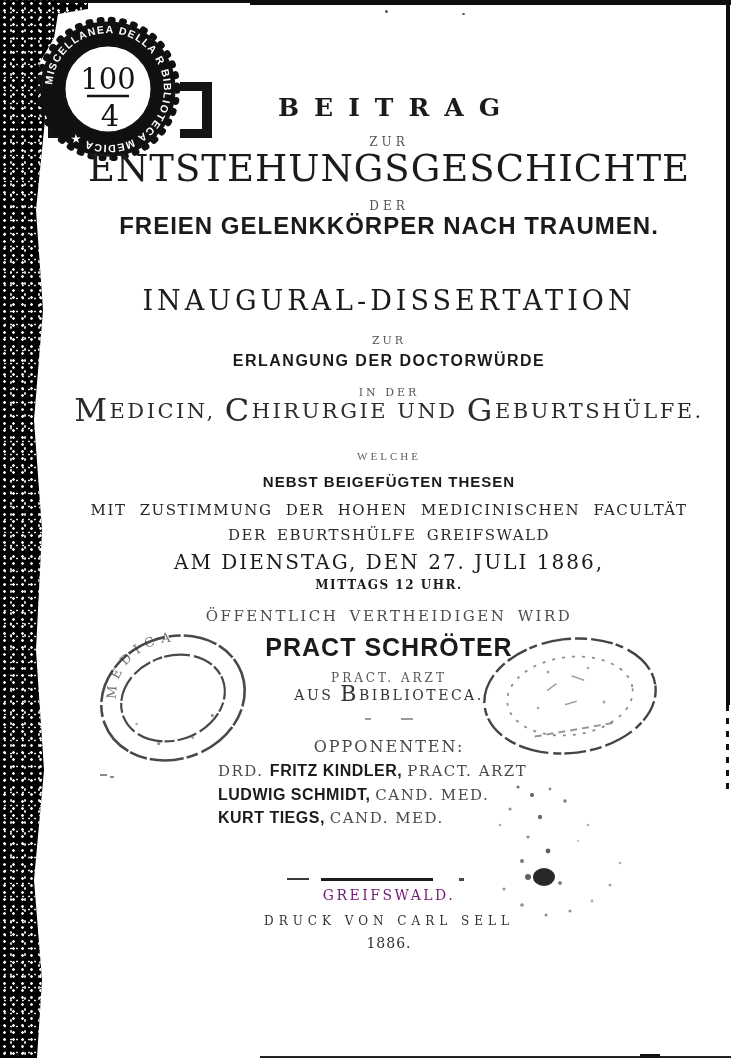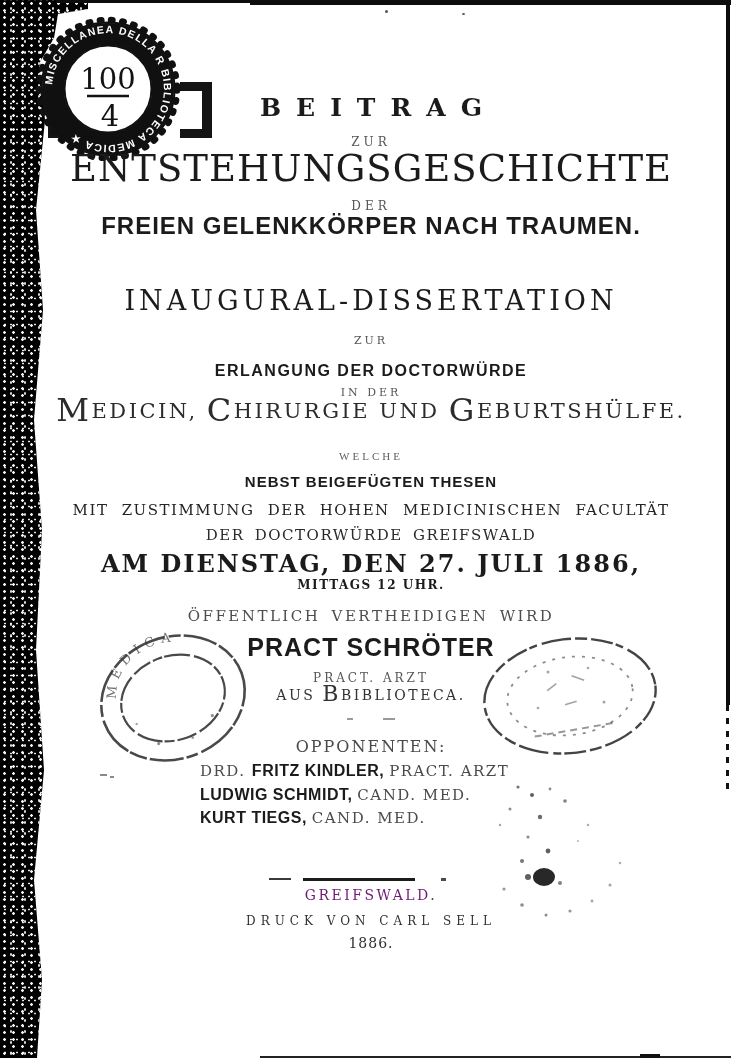--- a/index.html
+++ b/index.html
@@ -31,40 +31,40 @@
   .bracket{position:absolute;top:82px;width:22px;height:38px;z-index:2;
     border-top:9px solid #141414;border-bottom:9px solid #141414;}
   .bracket.left{left:48px;border-left:10px solid #141414;}
   .bracket.right{left:180px;border-right:10px solid #141414;}
   .stamp-top{position:absolute;left:23px;top:4px;z-index:3;}
   
   .stamp-left{position:absolute;left:92px;top:628px;z-index:4;}
   .stamp-right{position:absolute;left:478px;top:632px;z-index:4;}
   .ink-smudge{position:absolute;left:470px;top:765px;z-index:2;}
   
-  .content{position:absolute;left:35px;top:0;width:672px;height:952px;z-index:3;}
+  .content{position:absolute;left:53px;top:0;width:672px;height:952px;z-index:3;}
   .content>div{position:absolute;width:100%;text-align:center;line-height:1.1;white-space:nowrap;}
   .serif{font-family:"DejaVu Serif", serif;}
   .sans{font-family:"Liberation Sans", sans-serif;}
   .l-kicker{top:94px;font-size:25px;font-weight:600;letter-spacing:15px;text-indent:15px;}
   .l-zur1{top:136px;font-size:12px;letter-spacing:4px;color:#555;}
   .l-main{top:149px;font-size:37px;font-weight:500;letter-spacing:1px;}
   .l-der{top:200px;font-size:12px;letter-spacing:4px;color:#555;}
   .l-subject{top:213px;font-size:24px;font-weight:bold;letter-spacing:1px;}
   .l-heading{top:286px;font-size:27px;font-weight:500;letter-spacing:4px;}
   .l-zur2{top:335px;font-size:11px;letter-spacing:3px;color:#555;}
-  .l-purpose{top:352px;font-size:16px;font-weight:bold;letter-spacing:1.5px;margin-top:10px;}
+  .l-purpose{top:352px;font-size:16px;font-weight:bold;letter-spacing:1.5px;}
   .l-inder{top:387px;font-size:11px;letter-spacing:3px;color:#555;}
   .l-faculty{top:400px;font-size:21px;letter-spacing:2.5px;color:#2c2c2c;line-height:1;}
   .l-faculty .init{font-size:32px;position:relative;top:3px;line-height:0;}
   .l-welche{top:450px;font-size:11px;letter-spacing:3px;color:#606060;font-family:Liberation Serif, serif;}
   .l-thesen{top:474px;font-size:15px;font-weight:bold;letter-spacing:1px;}
   .l-appr1{top:502px;font-size:15px;letter-spacing:1.5px;word-spacing:7px;color:#242424;}
   .l-appr2{top:527px;font-size:15px;letter-spacing:1.5px;word-spacing:4px;color:#2a2a2a;}
-  .l-date{top:551px;font-size:24px;font-weight:bold;letter-spacing:2px;}
+  .l-date{top:551px;font-size:20px;font-weight:normal;letter-spacing:2px;}
   .l-time{top:579px;font-size:12px;font-weight:bold;letter-spacing:1.5px;}
   .l-defense{top:608px;font-size:15px;letter-spacing:2.5px;word-spacing:4px;color:#4d4d4d;}
   .l-author{top:634px;font-size:25px;font-weight:bold;letter-spacing:1px;}
   .l-atitle{top:672px;font-size:12px;letter-spacing:3px;color:#555;}
   .l-origin{top:688px;font-size:14px;letter-spacing:2.5px;color:#333;}
   .l-origin .init{font-size:22px;position:relative;top:1px;line-height:0;}
   .noise-dashes{top:718px;height:4px;}
   .noise-dashes i{display:inline-block;height:2px;background:#9a9a9a;vertical-align:top;}
   .l-oppo{top:738px;font-size:16px;letter-spacing:2px;color:#4a4a4a;}
   .opp-line{text-align:left !important;padding-left:165px;box-sizing:border-box;}
@@ -127,21 +127,21 @@
     <div class="l-purpose sans">ERLANGUNG DER DOCTORWÜRDE</div>
     <div class="l-inder serif">IN DER</div>
 
     <div class="l-faculty serif">
       <span class="init">M</span><span>EDICIN, </span><span class="init">C</span><span>HIRURGIE UND </span><span class="init">G</span><span>EBURTSHÜLFE.</span>
     </div>
 
     <div class="l-welche serif">WELCHE</div>
     <div class="l-thesen sans">NEBST BEIGEFÜGTEN THESEN</div>
     <div class="l-appr1 serif">MIT ZUSTIMMUNG DER HOHEN MEDICINISCHEN FACULTÄT</div>
-    <div class="l-appr2 serif">DER DOCTORWÜRDE GREIFSWALD</div>
+    <div class="l-appr2 serif">DER EBURTSHÜLFE GREIFSWALD</div>
     <div class="l-date serif">AM DIENSTAG, DEN 27. JULI 1886,</div>
     <div class="l-time serif">MITTAGS 12 UHR.</div>
     <div class="l-defense serif">ÖFFENTLICH VERTHEIDIGEN WIRD</div>
 
     <div class="l-author sans">PRACT SCHRÖTER</div>
     <div class="l-atitle serif">PRACT. ARZT</div>
     <div class="l-origin serif">
       <span>AUS </span><span class="init">B</span><span>BIBLIOTECA.</span>
     </div>
 

